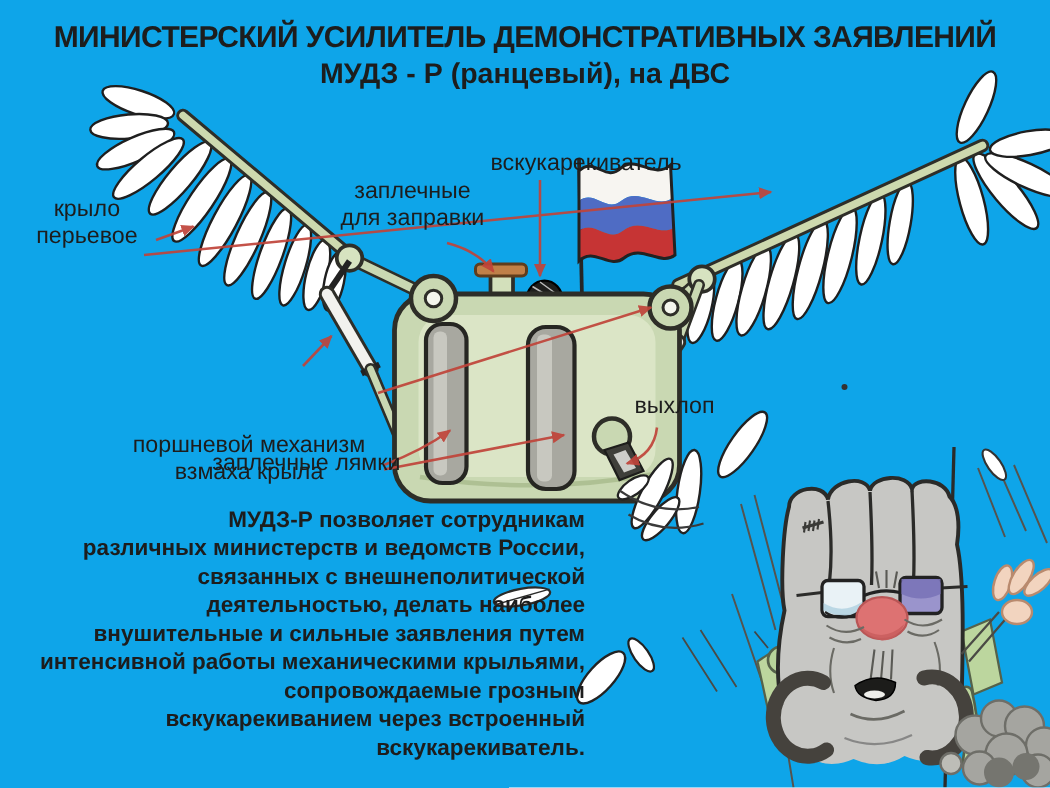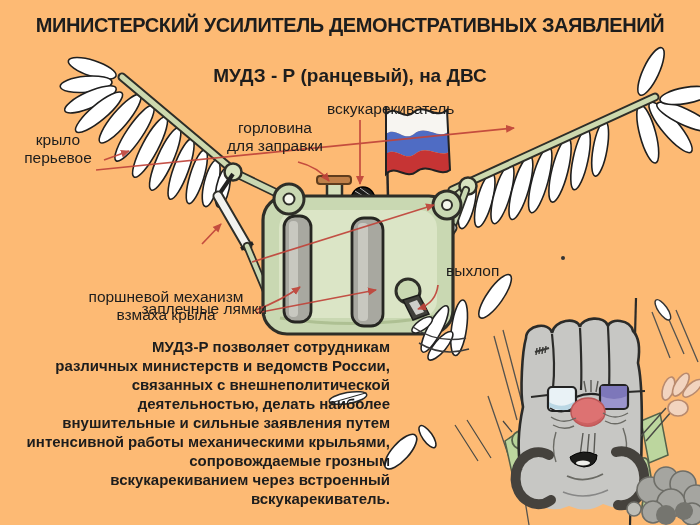--- a/index.html
+++ b/index.html
@@ -1,38 +1,38 @@
 <!DOCTYPE html>
 <html><head>
 <meta charset="utf-8">
 <style>
   html,body{margin:0;padding:0;background:#fff;}
   .stage{
-    position:relative;width:700px;height:525px;background:#fdba74;overflow:hidden;
+    position:relative;width:700px;height:525px;background:#0ea5e9;overflow:hidden;
     font-family:"Liberation Sans","DejaVu Sans",sans-serif;color:#1d1d1d;
   }
   .stage svg{position:absolute;left:0;top:0;}
   .t1{
     position:absolute;left:0;top:14px;width:700px;text-align:center;
     font-size:20px;font-weight:bold;letter-spacing:-0.4px;white-space:nowrap;
   }
   .t2{
     position:absolute;left:0;top:39px;width:700px;text-align:center;
-    font-size:19px;font-weight:bold;margin-top:26px;
+    font-size:19px;font-weight:bold;
   }
   .lbl{
     position:absolute;font-size:15.5px;font-weight:normal;line-height:18px;
     text-align:center;white-space:pre-line;
   }
   .lbl-wing{left:6px;top:131px;width:104px;}
   .lbl-neck{left:213px;top:119px;width:124px;}
   .lbl-crower{left:327px;top:100px;width:150px;white-space:nowrap;text-align:left;}
   .lbl-piston{left:76px;top:246px;width:180px;margin-top:42px;}
   .lbl-straps{left:117px;top:300px;width:150px;white-space:nowrap;text-align:right;}
-  .lbl-exhaust{left:423px;top:262px;width:70px;white-space:nowrap;text-align:left;margin-left:23px;}
+  .lbl-exhaust{left:423px;top:262px;width:70px;white-space:nowrap;text-align:left;}
   .desc{
     position:absolute;left:6px;top:337px;width:384px;text-align:right;
     font-size:15px;font-weight:bold;line-height:19px;white-space:pre-line;
   }
 </style>
 </head>
 <body>
 
 <div class="stage">
 
@@ -307,21 +307,21 @@
       <path d="M256,313 L376,290" marker-end="url(#ah)"></path>
       <path d="M438,285 Q436,303 418,309" marker-end="url(#ah)"></path>
     </g>
   </svg>
 
   <div class="t1">МИНИСТЕРСКИЙ УСИЛИТЕЛЬ ДЕМОНСТРАТИВНЫХ ЗАЯВЛЕНИЙ</div>
   <div class="t2">МУДЗ - Р (ранцевый), на ДВС</div>
 
   <div class="lbl lbl-wing">крыло
 перьевое</div>
-  <div class="lbl lbl-neck">горловина
+  <div class="lbl lbl-neck">заплечные
 для заправки</div>
   <div class="lbl lbl-crower">вскукарекиватель</div>
   <div class="lbl lbl-piston">поршневой механизм
 взмаха крыла</div>
   <div class="lbl lbl-straps">заплечные лямки</div>
   <div class="lbl lbl-exhaust">выхлоп</div>
 
   <div class="desc">МУДЗ-Р позволяет сотрудникам
 различных министерств и ведомств России,
 связанных с внешнеполитической

